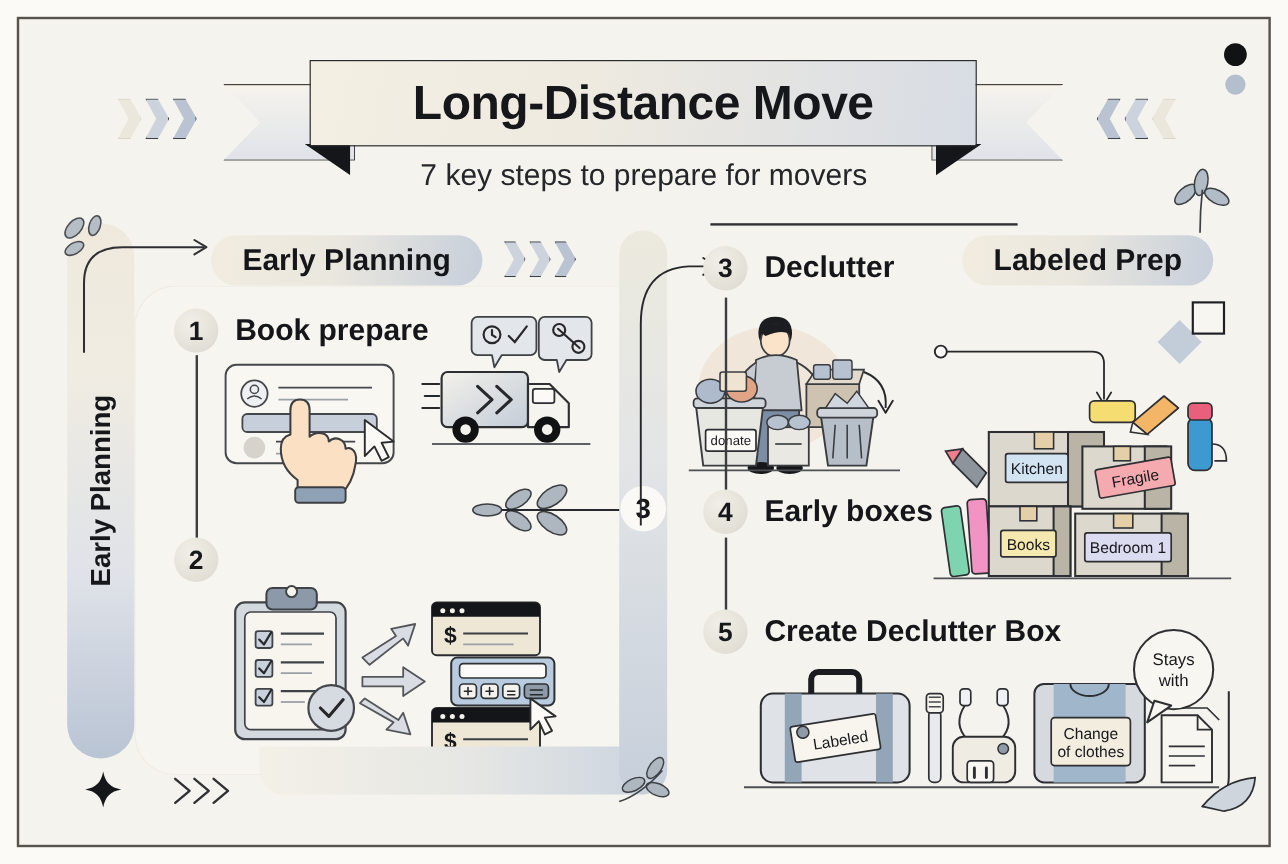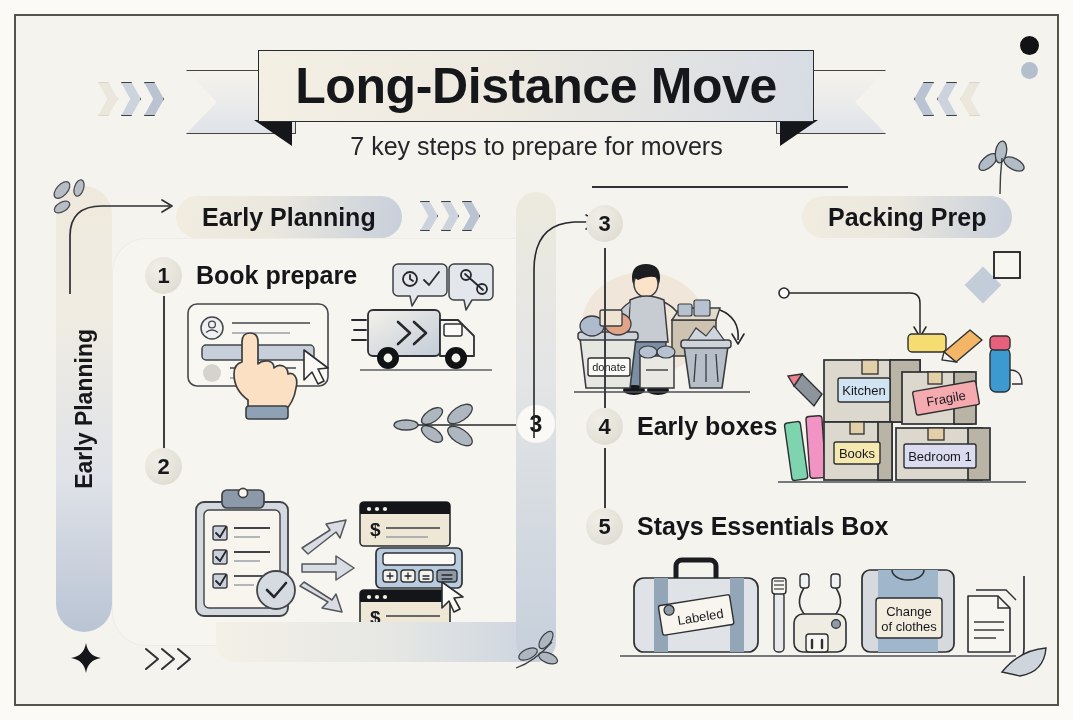--- a/index.html
+++ b/index.html
@@ -36,21 +36,21 @@
   }
   .ribbon-fold.l { left: 68px;  clip-path: polygon(0 0, 100% 0, 100% 100%); }
   .ribbon-fold.r { right: 68px; clip-path: polygon(0 0, 100% 0, 0 100%); }
   .ribbon-main {
     position: absolute; left: 72px; top: 8px; width: 556px; height: 72px;
     background: linear-gradient(100deg,#f4efe3 0%, #eeeae0 42%, #d7dce4 100%);
     border: 1.8px solid #2a2b2e;
     display: flex; align-items: center; justify-content: center;
   }
   .ribbon-main span {
-    font-size: 50px; font-weight: 700; color: #16171a; letter-spacing: -0.4px;
+    font-size: 40px; font-weight: 700; color: #16171a; letter-spacing: -0.4px;
   }
   .subtitle {
     position: absolute; left: 0; top: 132px; width: 1073px; text-align: center;
     font-size: 25px; color: #24262a;
   }
 
   
   .chevgroup { position: absolute; display: flex; gap: 3px; }
   .chev {
     width: 20px; height: 34px;
@@ -390,21 +390,21 @@
         <ellipse cx="16" cy="26" rx="10" ry="5" transform="rotate(-25 16 26)"></ellipse>
         <ellipse cx="36" cy="30" rx="10" ry="5" transform="rotate(22 36 30)"></ellipse>
       </g>
       <path d="M4,40 Q22,34 40,14" fill="none" stroke="#3c3f43" stroke-width="1.3"></path>
     </svg>
   </div>
 
   <div class="hline" style="left:592px; top:186px; width:256px;"></div>
 
   <div class="pill" style="left:802px; top:196px;">
-    <span>Packing Prep</span>
+    <span>Labeled Prep</span>
   </div>
 
   <div class="deco" style="left:972px; top:138px;">
     <svg width="56" height="60" viewBox="0 0 56 60">
       <g fill="#b2bcc6" stroke="#3c3f43" stroke-width="1.3">
         <ellipse cx="16" cy="24" rx="11" ry="5.5" transform="rotate(-42 16 24)"></ellipse>
         <ellipse cx="29" cy="14" rx="11" ry="5.5" transform="rotate(-80 29 14)"></ellipse>
         <ellipse cx="42" cy="26" rx="11" ry="5.5" transform="rotate(28 42 26)"></ellipse>
       </g>
       <path d="M28,56 Q28,38 30,20" fill="none" stroke="#3c3f43" stroke-width="1.4"></path>
@@ -413,20 +413,21 @@
 
   <div class="deco" style="left:968px; top:250px;">
     <svg width="58" height="58" viewBox="0 0 58 58">
       <rect x="2" y="22" width="26" height="26" transform="rotate(-45 15 35)" fill="#c3cdd9"></rect>
       <rect x="26" y="2" width="26" height="26" fill="#f7f6f1" stroke="#1d1f22" stroke-width="1.8"></rect>
     </svg>
   </div>
 
   <div class="step" style="left:586px; top:205px;">
     <div class="badge">3</div>
+    <div class="step-title">Declutter</div>
   </div>
 
   <div class="deco" style="left:574px; top:252px;">
     <svg width="212" height="144" viewBox="0 0 212 144">
       <ellipse cx="70" cy="72" rx="62" ry="52" fill="#f0e7da"></ellipse>
 
       <path d="M58,26 Q58,12 72,12 Q86,12 86,26 Q86,34 80,36 L64,36 Q58,34 58,26Z" fill="#1c1d20"></path>
       <ellipse cx="72" cy="32" rx="12" ry="13" fill="#fbe3c9" stroke="#3a3c40" stroke-width="1.4"></ellipse>
       <path d="M58,24 Q66,16 78,19 Q86,21 86,27 Q78,22 64,28 Z" fill="#1c1d20"></path>
       <path d="M56,48 Q72,40 90,48 L94,90 L54,90 Z" fill="#c7ccd2" stroke="#3a3c40" stroke-width="1.5"></path>
@@ -539,21 +540,21 @@
         <rect x="212" y="18" width="20" height="44" rx="6" fill="#3d9ad1" stroke="#2d2f32" stroke-width="1.4"></rect>
         <rect x="212" y="6" width="20" height="14" rx="4" fill="#e8607c" stroke="#2d2f32" stroke-width="1.4"></rect>
         <path d="M232,40 q12,0 12,14 l-10,0" fill="none" stroke="#2d2f32" stroke-width="1.4"></path>
       </g>
       <line x1="0" y1="152" x2="248" y2="152" stroke="#4d5054" stroke-width="1.6"></line>
     </svg>
   </div>
 
   <div class="step" style="left:586px; top:508px;">
     <div class="badge">5</div>
-    <div class="step-title">Stays Essentials Box</div>
+    <div class="step-title">Create Declutter Box</div>
   </div>
 
   <div class="deco" style="left:620px; top:552px;">
     <svg width="400" height="115" viewBox="0 0 400 115">
 
       <rect x="14" y="26" width="124" height="74" rx="10" fill="#dfe2e6" stroke="#2d2f32" stroke-width="1.7"></rect>
       <rect x="34" y="26" width="14" height="74" fill="#93a6b8"></rect>
       <rect x="110" y="26" width="14" height="74" fill="#93a6b8"></rect>
       <path d="M56,26 L56,14 a6,6 0 0 1 6,-6 h28 a6,6 0 0 1 6,6 v12" fill="none" stroke="#1b1c1f" stroke-width="5" stroke-linejoin="round"></path>
       <g transform="rotate(-9 76 62)">
@@ -594,20 +595,28 @@
       <path d="M356,38 h30 l10,10" fill="none" stroke="#2d2f32" stroke-width="1.4"></path>
       <g stroke="#2d2f32" stroke-width="1.4">
         <line x1="354" y1="70" x2="384" y2="70"></line>
           <line x1="354" y1="78" x2="384" y2="78"></line>
         <line x1="354" y1="86" x2="376" y2="86"></line>
       </g>
       <line x1="0" y1="104" x2="396" y2="104" stroke="#4d5054" stroke-width="1.6"></line>
     </svg>
   </div>
 
+  <div class="deco" style="left:936px; top:522px;">
+    <svg width="84" height="84" viewBox="0 0 84 84">
+      <circle cx="42" cy="36" r="33" fill="#f7f6f1" stroke="#2d2f32" stroke-width="1.7"></circle>
+      <path d="M26,62 L20,80 L40,66 Z" fill="#f7f6f1" stroke="#2d2f32" stroke-width="1.7" stroke-linejoin="round"></path>
+      <text x="42" y="32" text-anchor="middle" font-family="Liberation Sans, sans-serif" font-size="14" fill="#17181b">Stays</text>
+      <text x="42" y="50" text-anchor="middle" font-family="Liberation Sans, sans-serif" font-size="14" fill="#17181b">with</text>
+    </svg>
+  </div>
 
   <div class="deco" style="left:1000px; top:576px;">
     <svg width="52" height="110" viewBox="0 0 52 110">
       <path d="M24,0 L24,72 Q24,92 2,96" fill="none" stroke="#2d2f32" stroke-width="1.7"></path>
       <path d="M2,96 Q20,74 46,72 Q44,96 20,100 Z" fill="#cfd5dc" stroke="#2d2f32" stroke-width="1.4"></path>
     </svg>
   </div>
 
 </div>
 

